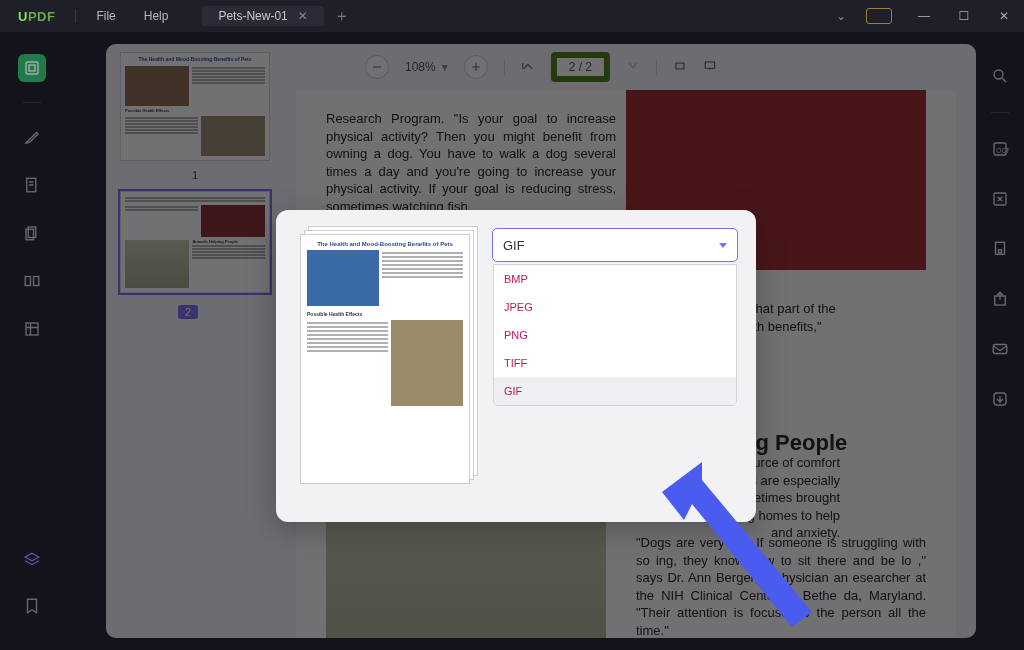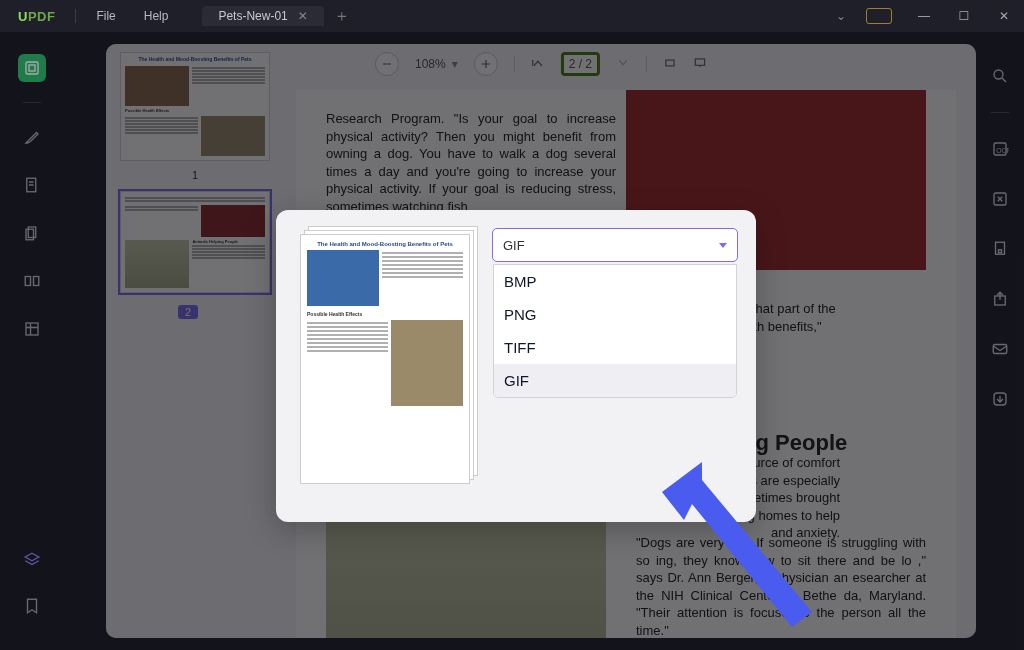--- a/index.html
+++ b/index.html
@@ -25,21 +25,21 @@
   .rail-ico.active{background:#2bb96a;border-radius:6px;color:#fff;}
   .rail-ico svg{width:18px;height:18px;stroke:currentColor;fill:none;stroke-width:1.8;}
   .rail-bottom{margin-top:auto;margin-bottom:18px;display:flex;flex-direction:column;align-items:center;gap:18px;}
   .right-rail{position:absolute;right:0;top:12px;bottom:12px;width:48px;display:flex;flex-direction:column;align-items:center;padding-top:18px;gap:22px;}
   
   .dim{position:absolute;inset:0;background:rgba(10,10,15,0.35);}
   
   .doc-toolbar{position:absolute;top:8px;left:50%;transform:translateX(-50%);display:flex;align-items:center;gap:16px;color:#555;font-size:12px;}
   .tb-btn{width:24px;height:24px;border:1px solid #c9c9d2;border-radius:50%;display:flex;align-items:center;justify-content:center;background:#fff;}
   .zoom{display:flex;align-items:center;gap:6px;}
-  .pagebox{padding:2px 5px;border:3px solid #4d7c0f;border-radius:4px;background:#fff;}
+  .pagebox{padding:2px 12px;border:6px solid #4d7c0f;border-radius:4px;background:#fff;}
   .tb-svg{width:14px;height:14px;stroke:#666;fill:none;stroke-width:2;}
   
   .thumbs{position:absolute;left:14px;top:8px;width:150px;}
   .thumb{background:#fff;border:1px solid #d0d0d8;padding:4px;font-size:4px;color:#333;line-height:1.1;margin-bottom:8px;}
   .thumb.sel{outline:2px solid #7a6ff0;}
   .thumb .tt{font-size:5px;text-align:center;font-weight:700;color:#2a4a8a;}
   .thumb .row{display:flex;gap:3px;margin-top:3px;}
   .tximg{background:#555;flex:0 0 46%;height:40px;}
   .txc{flex:1;}
   .thumb .line{height:2px;background:#b0b0b0;margin:1px 0;}
@@ -64,21 +64,21 @@
   .minipage .mrow{display:flex;gap:3px;margin-top:3px;}
   .minipage .mimg{background:#666;flex:0 0 46%;height:56px;}
   .minipage .mln{height:2px;background:#b0b0b0;margin:2px 0;}
   .dlg-right{flex:1;margin-left:22px;}
   .dlg-label{font-size:13px;color:#555;margin-bottom:10px;margin-top:4px;}
   .select{height:34px;border:1px solid #d2d2da;background:#fff;border-radius:5px;display:flex;align-items:center;padding:0 10px;font-size:13px;color:#333;position:relative;margin-bottom:10px;}
   .select.open{border-color:#7a6ff0;}
   .select .tri{margin-left:auto;color:#888;width:0;height:0;border-left:4px solid transparent;border-right:4px solid transparent;border-top:5px solid;}
   .select.open .tri{color:#7a6ff0;}
   .dropdown{position:absolute;left:0;right:0;top:35px;background:#fff;border:1px solid #d2d2da;border-radius:0 0 5px 5px;overflow:hidden;}
-  .opt{padding:8px 10px;font-size:15px;color:#0f172a;}
+  .opt{padding:8px 10px;font-size:11px;color:#be185d;}
   .opt.hov{background:#efeff3;}
   
   .arrow{position:absolute;left:662px;top:430px;width:160px;height:170px;pointer-events:none;}
   .arrow svg{width:100%;height:100%;}
   .cat{background:linear-gradient(#c7caa9,#a7aa89);} 
 </style>
 </head>
 <body>
 
 <div class="titlebar">
@@ -353,20 +353,21 @@
             <div class="mimg" style="background:#9a8a6a;height:86px"></div>
           </div>
       </div>
     </div>
     <div class="dlg-right">
       <div class="select open" style="position:relative">
         <span>GIF</span>
           <div class="tri"></div>
         <div class="dropdown">
           <div class="opt">BMP</div>
+          <div class="opt">JPEG</div>
           <div class="opt">PNG</div>
           <div class="opt">TIFF</div>
           <div class="opt hov">GIF</div>
         </div>
       </div>
     </div>
   </div>
 
   <div class="arrow">
     <svg viewBox="0 0 160 170">

